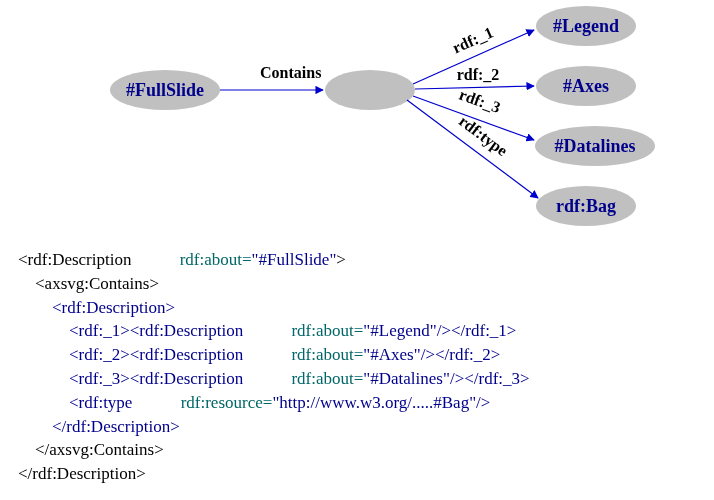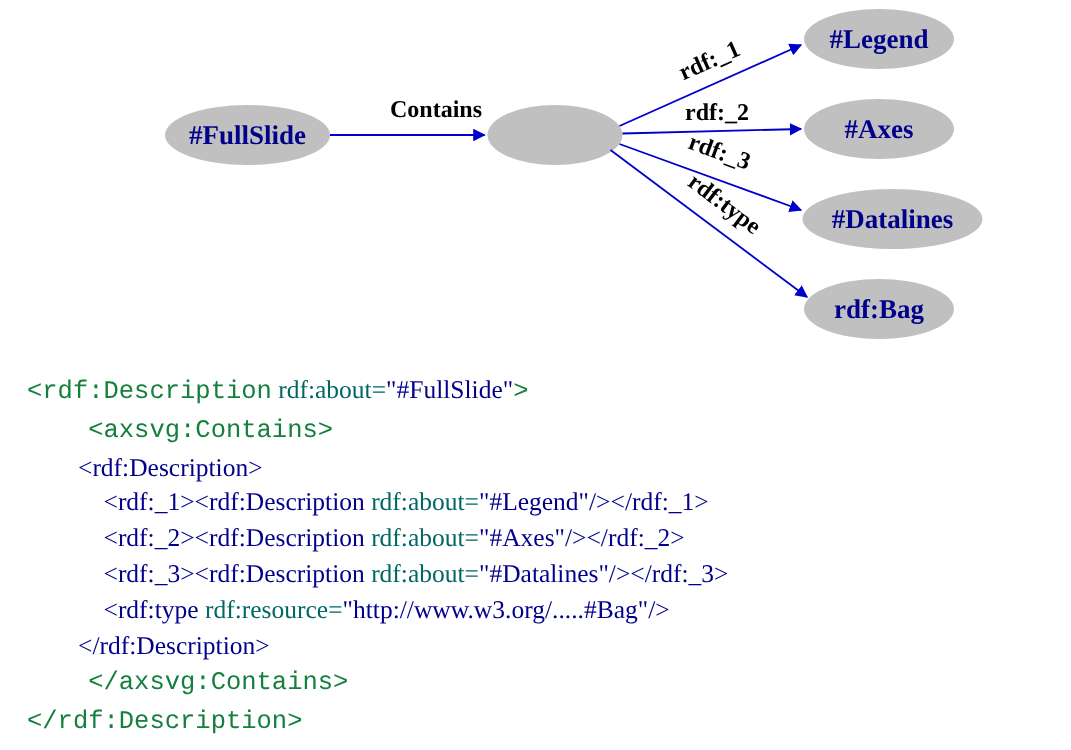--- a/index.html
+++ b/index.html
@@ -36,23 +36,23 @@
   .code-block {
     position: absolute;
     left: 18px;
     top: 248px;
     font-family: "Times New Roman", Times, serif;
     font-size: 17px;
     line-height: 1.4;
     white-space: pre;
     color: #000;
   }
-  .t-green { color: #15803d; font-family: Liberation Mono, monospace; }
+  .t-green { color: #000000; }
   .t-blue { color: #00008B; }
-  .t-teal { color: #006666; }
+  .t-teal { color: #006666; margin-left: 44px; }
 </style>
 </head>
 <body>
 
 <div class="canvas">
 
 <svg class="graph" width="714" height="260">
   <defs>
     <marker id="arrow" viewBox="0 0 10 10" refX="9" refY="5" markerWidth="7" markerHeight="7" orient="auto-start-reverse">
       <path d="M 0 0 L 10 5 L 0 10 z" fill="#0000CC"></path>

